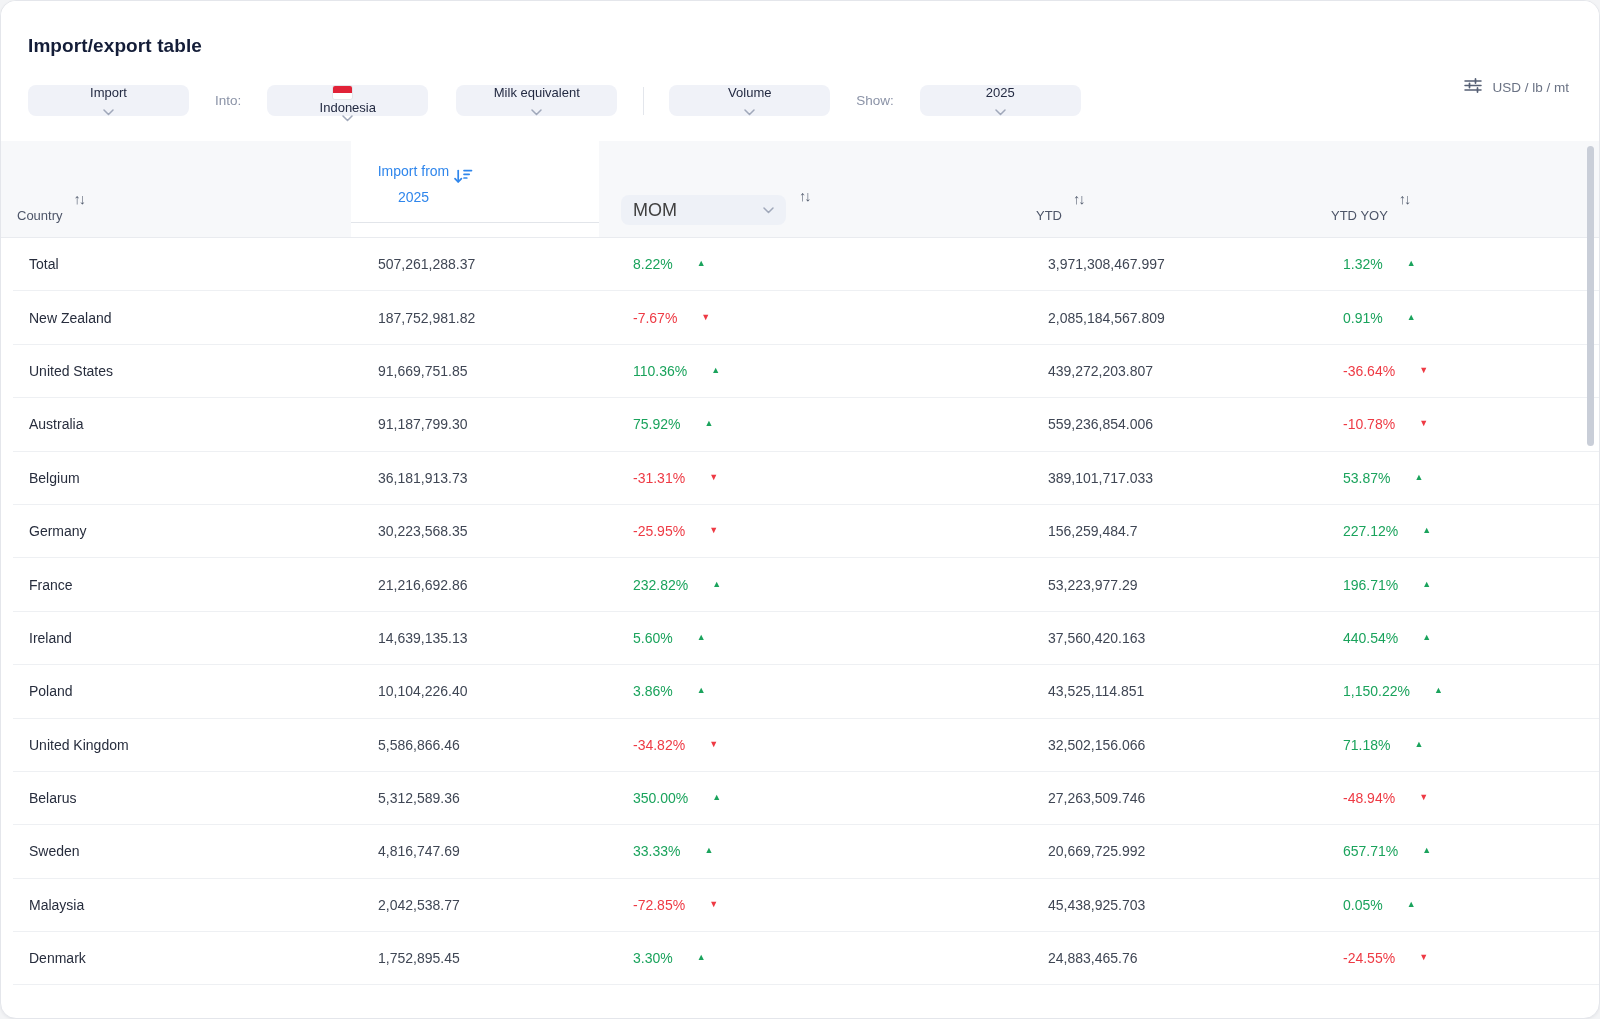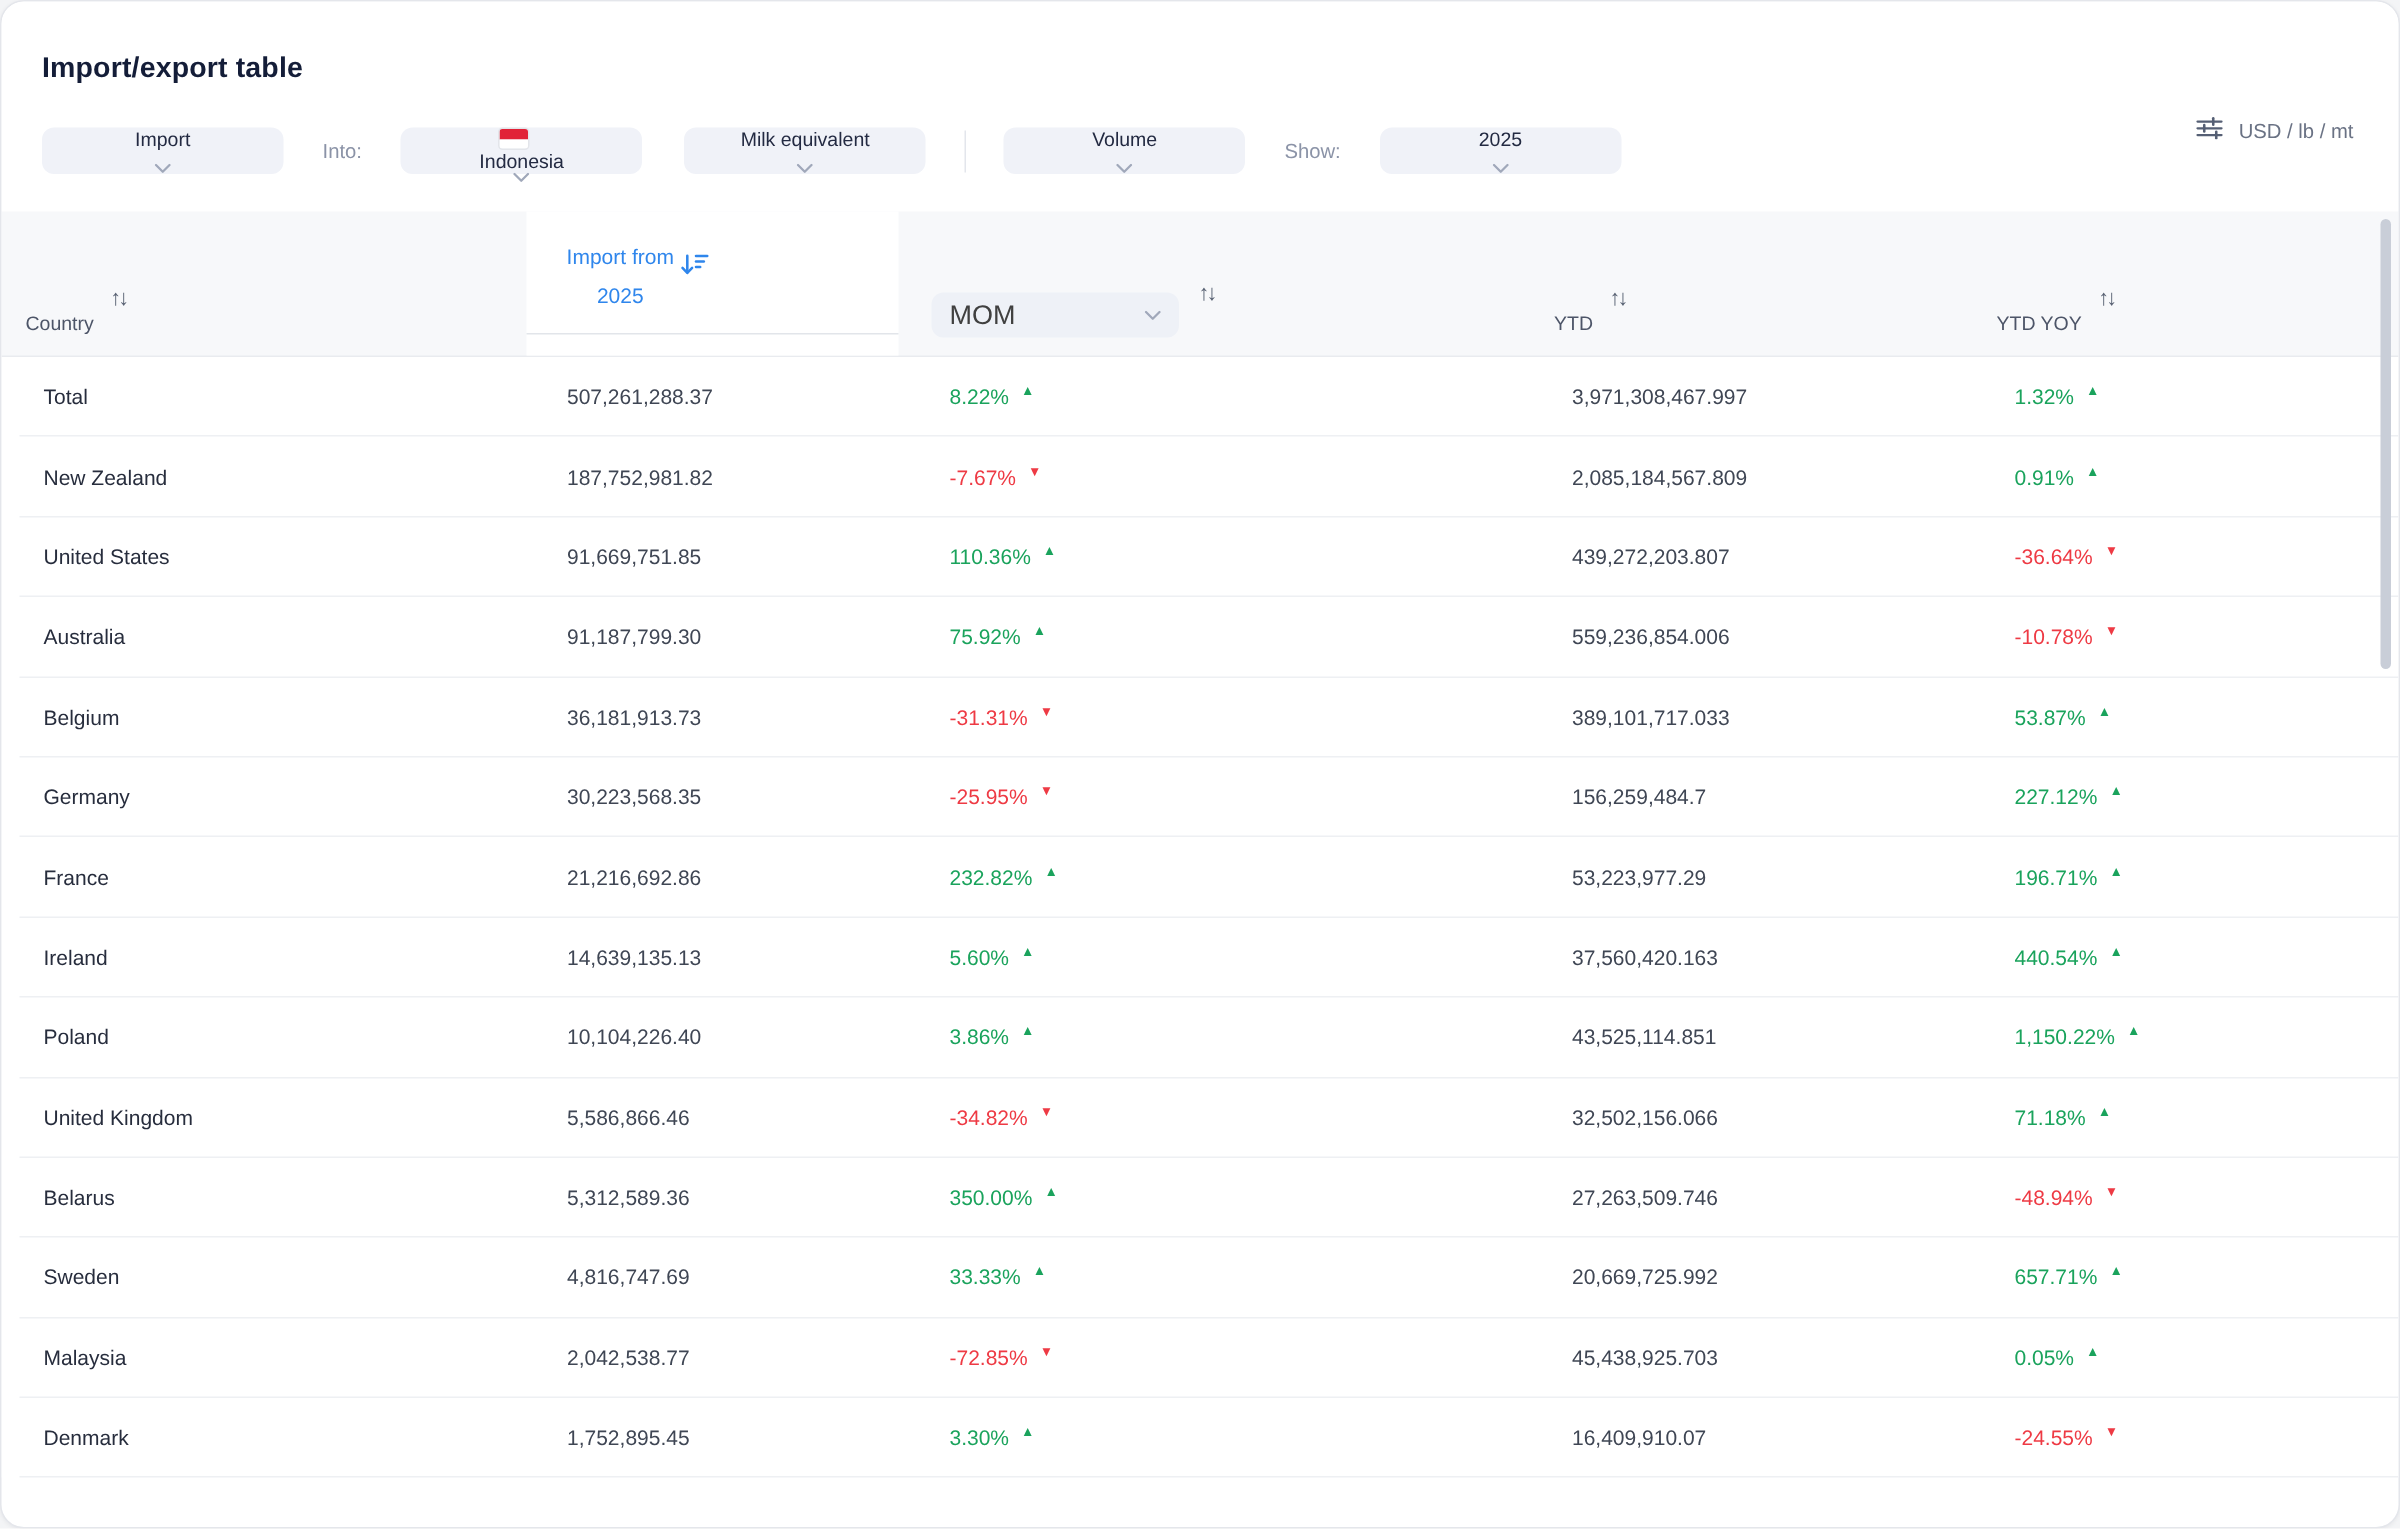--- a/index.html
+++ b/index.html
@@ -93,21 +93,21 @@
   }
   .mom-pill .pill-label{flex:1;}
   
   .tbody{background:#fff;}
   .trow{
     display:flex;align-items:center;height:53.4px;border-bottom:1px solid var(--line);margin-left:12px;
   }
   .trow .cell{font-size:14px;}
   .country-cell{color:#272d3d;}
   .num{color:var(--ink-soft);}
-  .change{display:flex;gap:8px;font-size:14px;}
+  .change{display:flex;align-items:center;gap:24px;font-size:14px;}
   .change .trend{font-size:9px;transform:translateY(-1px);}
   .change.up{color:var(--positive);}
   .change.down{color:var(--negative);}
   
   .scrollbar-thumb{
     position:absolute;right:5px;top:145px;width:7px;height:300px;border-radius:4px;
     background:#c9ced8;cursor:grab;
   }
   .chev{display:block;}
 </style>
@@ -463,21 +463,21 @@
     </div>
       <div class="trow">
       <div class="cell country-cell col-country">Denmark</div>
       <div class="cell num col-value">1,752,895.45</div>
       <div class="cell col-mom">
         <span class="change up">
           <span>3.30%</span>
           <span class="trend">▲</span>
         </span>
       </div>
-      <div class="cell num col-ytd">16,409,910.07</div>
+      <div class="cell num col-ytd">24,883,465.76</div>
       <div class="cell col-yoy">
         <span class="change down">
           <span>-24.55%</span>
           <span class="trend">▼</span>
         </span>
       </div>
     </div>
     </div>
 
   <div class="scrollbar-thumb"></div>

